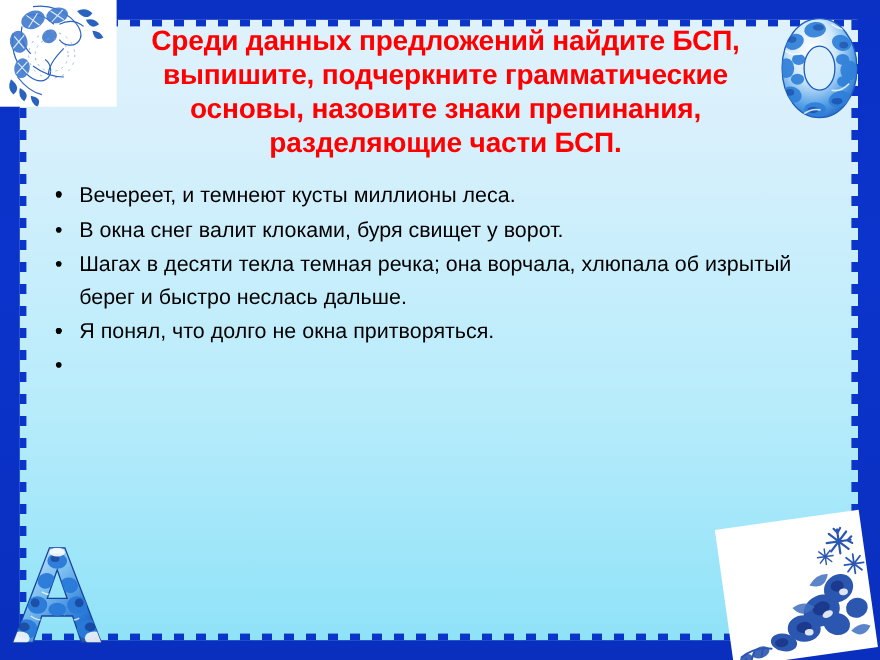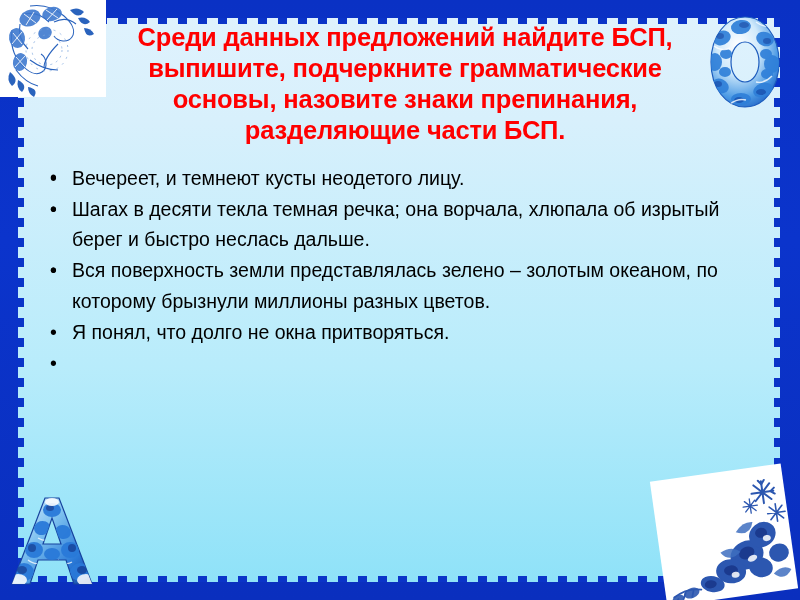--- a/index.html
+++ b/index.html
@@ -169,25 +169,25 @@
     <div class="dash-right"></div>
   </div>
 
   <div class="title">Среди данных предложений найдите БСП,
 выпишите, подчеркните грамматические
 основы, назовите знаки препинания,
 разделяющие части БСП.</div>
 
   <ul class="body-list" id="bullet-list">
       <li><span class="dot">•</span></li>
-      <li><span class="dot">•</span><span>Вечереет, и темнеют кусты неодетого лицу.</span></li>
-      <li><span class="dot">•</span></li>
+      <li><span class="dot">•</span><span>Вечереет, и темнеют кусты миллионы леса.</span></li>
+      <li><span class="dot">•</span><span>В окна снег валит клоками, буря свищет у ворот.</span></li>
       <li><span class="dot">•</span><span>Шагах в десяти текла темная речка; она ворчала, хлюпала об изрытый берег и быстро неслась дальше.</span></li>
       <li><span class="dot">•</span></li>
-      <li><span class="dot">•</span><span>Вся поверхность земли представлялась зелено – золотым океаном, по которому брызнули миллионы разных цветов.</span></li>
+      <li><span class="dot">•</span></li>
       <li><span class="dot">•</span><span>Я понял, что долго не окна притворяться.</span></li>
       <li><span class="dot">•</span></li>
     </ul>
 
   <div class="deco deco-tl">
     <svg width="106" height="97" viewBox="0 0 106 97">
       <g fill="none" stroke="#2a63bd" stroke-width="1.1">
         <path d="M30 6 C44 4 56 9 64 16 C72 23 76 31 72 37 C68 43 58 42 54 36"></path>
         <path d="M24 14 C34 12 43 16 49 22"></path>
         <path d="M12 30 C10 44 14 56 21 64 C28 72 36 76 42 72 C48 68 47 58 41 54"></path>

